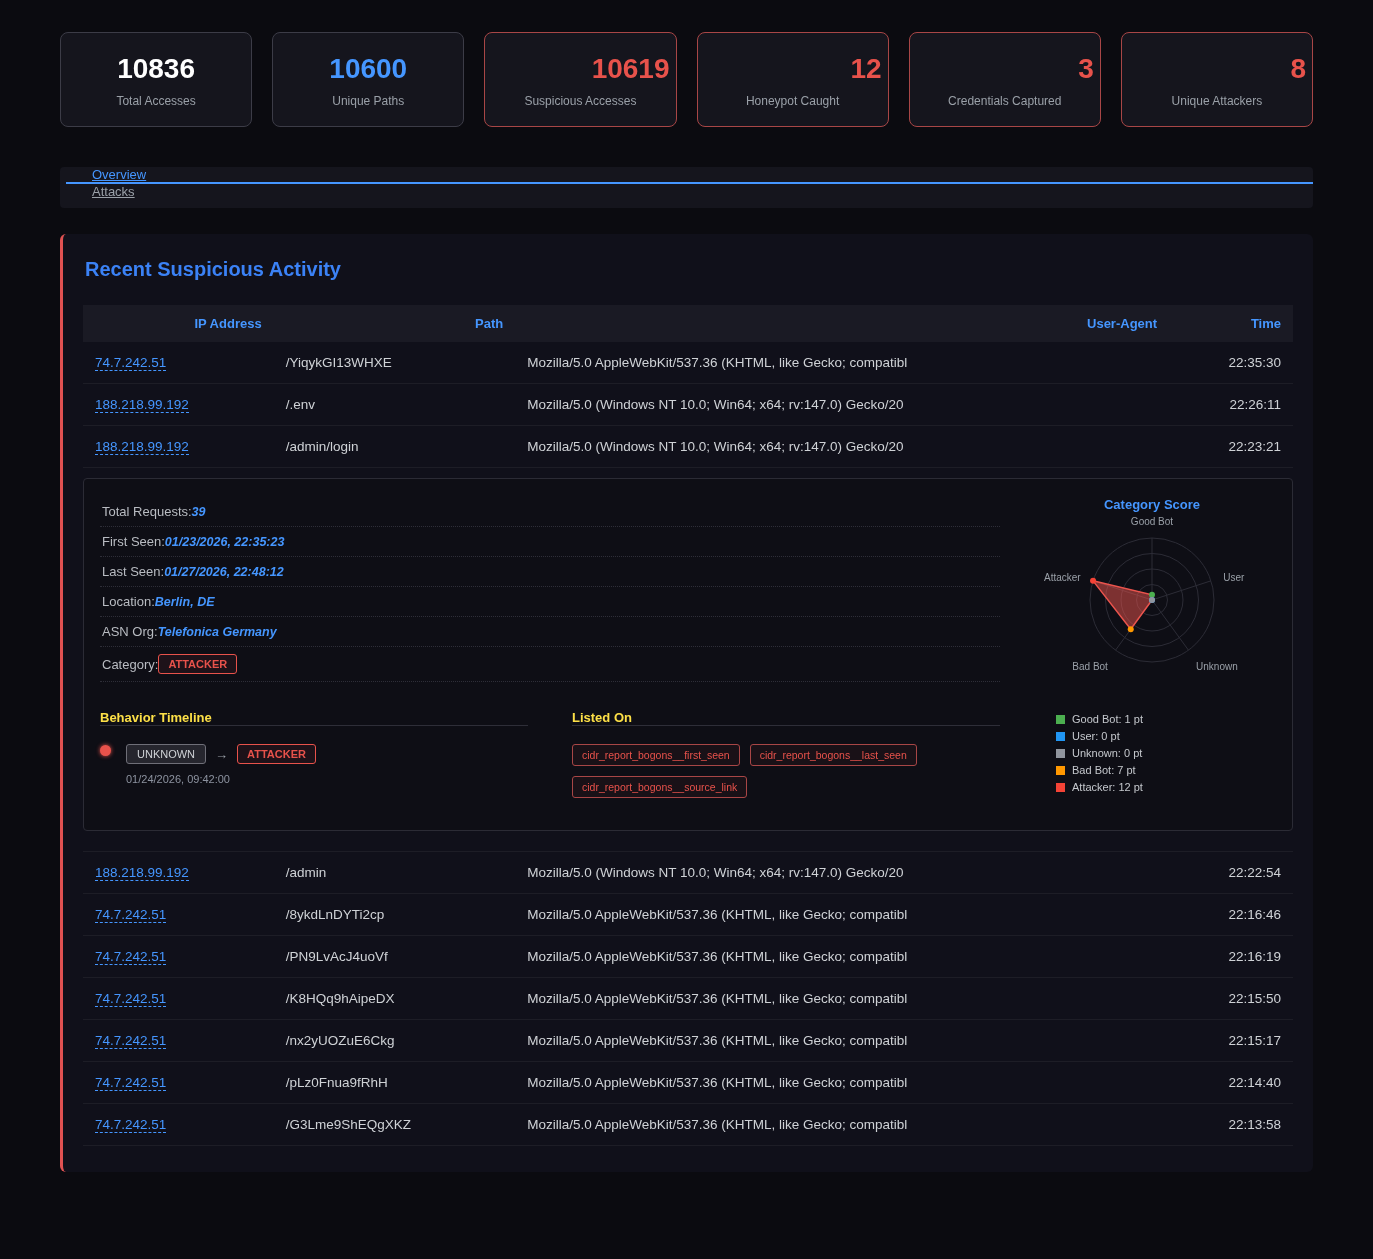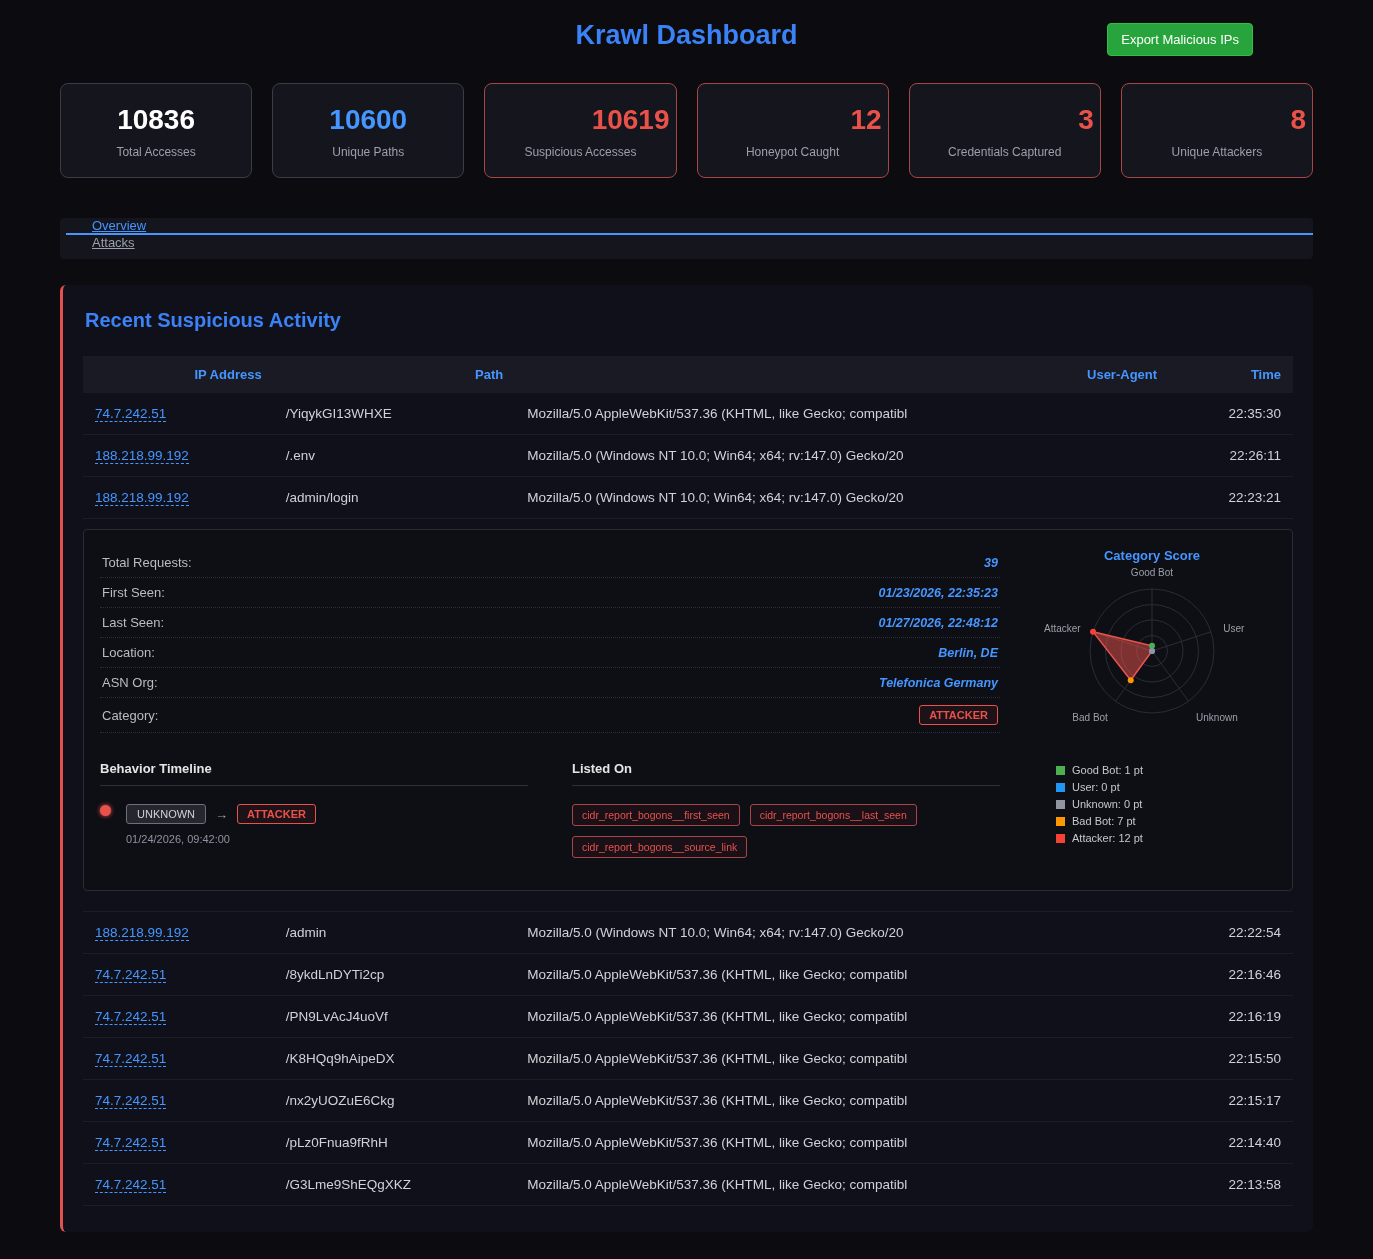--- a/index.html
+++ b/index.html
@@ -63,37 +63,37 @@
   a.ip { color: #4596ff; text-decoration: none; border-bottom: 1px dashed #4596ff; cursor: pointer; }
 
   
   td.detail-cell { padding: 10px 0 20px !important; border-bottom: 1px solid #1d1d26; }
   .detail-box {
     display: flex; border: 1px solid #2b2b35; background: #0e0e15;
     border-radius: 4px; padding: 18px 16px 22px;
   }
   .detail-left { flex: 1; padding-right: 28px; }
   .field {
-    display: flex; justify-content: space-between; align-items: center;
+    display: flex; align-items: center;
     padding: 7px 2px; border-bottom: 1px dotted #2e2e38; font-size: 13px;
   }
   .f-label { color: #b9bcc2; }
   .f-value { color: #4596ff; font-weight: bold; font-size: 12.5px; font-style: italic; }
   .badge-red {
     color: #e8524b; border: 1px solid #e8524b; background: rgba(232,82,75,0.08);
     font-size: 11px; font-weight: bold; padding: 3px 9px; border-radius: 3px; display: inline-block;
   }
   .badge-gray {
     color: #cfd2d6; border: 1px solid #6f6f78; background: #26262e;
     font-size: 11px; padding: 3px 10px; border-radius: 3px; display: inline-block;
   }
   .sub-cols { display: grid; grid-template-columns: 1fr 1fr; gap: 44px; margin-top: 28px; }
   .sub-title {
-    color: #e5e5e5; font-size: 13px; font-weight: bold;
-    padding-bottom: 9px; border-bottom: 1px solid #2e2e38; margin-bottom: 18px;
+    color: #fde047; font-size: 13px; font-weight: bold;
+    border-bottom: 1px solid #2e2e38; margin-bottom: 18px;
   }
   .timeline-entry { position: relative; padding-left: 26px; }
   .timeline-dot {
     position: absolute; left: 0; top: 1px; width: 11px; height: 11px;
     border-radius: 50%; background: #e8524b; box-shadow: 0 0 4px #e8524b;
   }
   .timeline-row { display: flex; align-items: center; gap: 9px; }
   .timeline-arrow { color: #9aa0a8; font-size: 13px; }
   .timeline-time { font-size: 11px; color: #8d93a0; margin-top: 9px; }
   .listed-badges { display: flex; flex-wrap: wrap; }
@@ -107,24 +107,20 @@
   .radar-title { color: #4596ff; font-size: 13px; font-weight: bold; text-align: center; margin-bottom: 2px; }
   .radar-legend { margin: 12px 0 0 28px; padding: 0; list-style: none; }
   .radar-legend li { display: flex; align-items: center; gap: 7px; font-size: 11px; color: #c5c8cd; margin-bottom: 5px; }
   .lg-swatch { width: 9px; height: 9px; display: inline-block; flex: none; }
 </style>
 </head>
 <body>
 
 <div class="container">
 
-  <header>
-    <h1 class="page-title">Krawl Dashboard</h1>
-    <button class="export-btn">Export Malicious IPs</button>
-  </header>
 
   <div class="stats" id="stats">
       <div class="stat-card white">
         <div class="stat-value">10836</div>
         <div class="stat-label">Total Accesses</div>
       </div>
       <div class="stat-card blue">
         <div class="stat-value">10600</div>
         <div class="stat-label">Unique Paths</div>
       </div>

